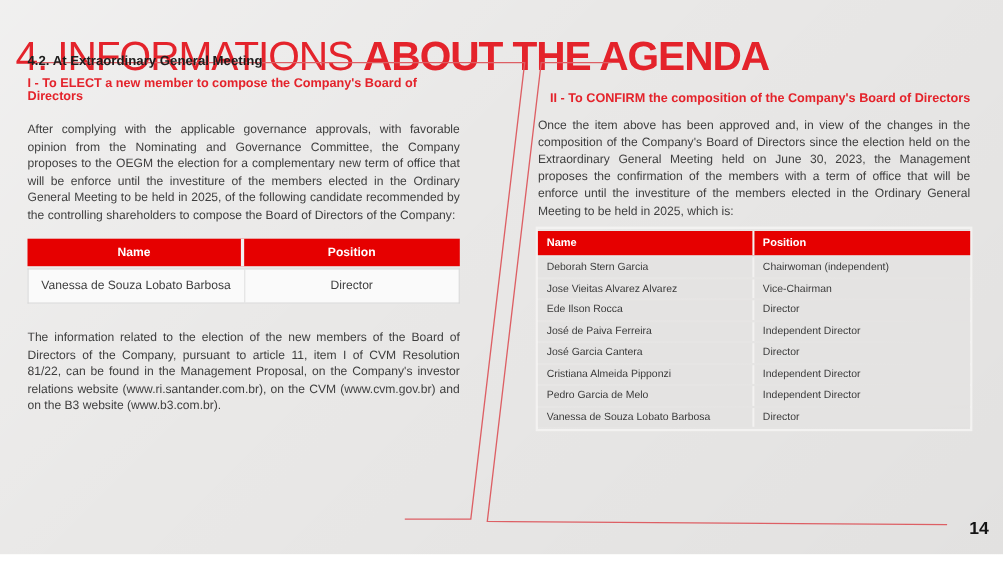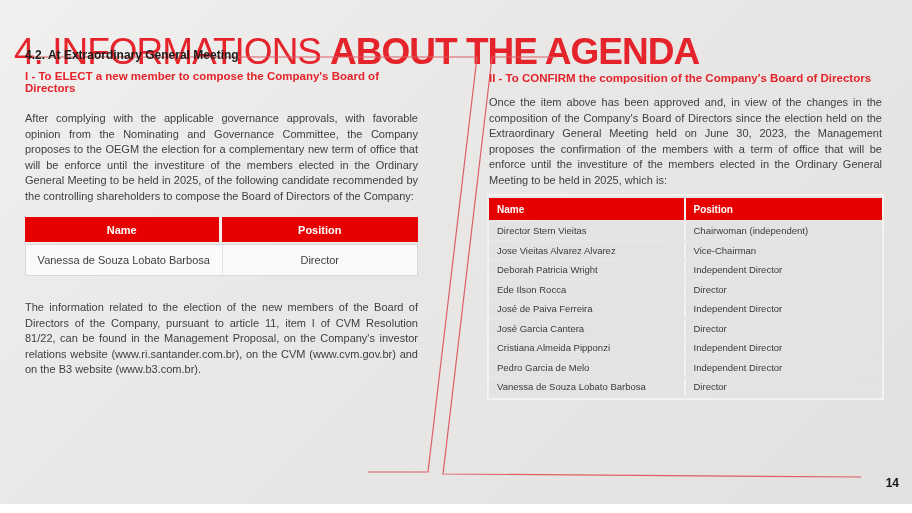--- a/index.html
+++ b/index.html
@@ -23,21 +23,21 @@
   .title .t-bold{font-weight:700;}
   
   .deco{position:absolute;left:0;top:0;width:912px;height:513px;pointer-events:none;}
   .deco polyline{fill:none;stroke:#dd5f64;stroke-width:1.2;}
   
   .col{position:absolute;}
   .col-left{left:25px;top:48px;width:393px;}
   .col-right{left:489px;top:68px;width:393px;}
   .sec-h{font-size:12px;font-weight:700;color:#1c1c1c;}
   .item-h{font-size:11.5px;font-weight:700;color:#e4232b;margin-top:8px;}
-  .item-h.center{text-align:left;white-space:nowrap;margin-top:4px;}
+  .item-h.center{text-align:right;white-space:nowrap;margin-top:16px;}
   p.body{
     margin:0;font-size:11px;line-height:15.5px;color:#3e3e3e;
     text-align:justify;
   }
   .col-left p.p1{margin-top:17px;}
   .col-left p.p2{margin-top:22px;}
   .col-right p.body{margin-top:11px;}
   
   table.tbl{border-collapse:separate;border-spacing:0 2px;width:100%;}
   .tbl-left{margin-top:11px;}
@@ -60,21 +60,21 @@
   }
   .tbl-right th:first-child{border-right:2px solid #f3f2f1;}
   .tbl-right td{
     background:#e4e3e2;font-size:9.5px;color:#3a3a3a;
     height:15.5px;text-align:left;padding-left:8px;
   }
   .tbl-right td:first-child{border-right:2px solid #f3f2f1;}
   
   .page-num{
     position:absolute;right:42px;bottom:14px;
-    font-size:12px;font-weight:700;color:#141414;text-align:right;
+    font-size:16px;font-weight:700;color:#141414;text-align:right;
   }
 </style>
 </head>
 <body>
 
 <div class="slide">
 
   <h1 class="title">
     <span class="t-reg">4. INFORMATIONS</span><span class="t-bold">ABOUT THE AGENDA</span>
   </h1>
@@ -115,33 +115,29 @@
     <table class="tbl tbl-right">
       <thead>
         <tr>
           <th>Name</th>
           <th>Position</th>
         </tr>
       </thead>
       <tbody>
 
           <tr>
-            <td>Director Stern Vieitas</td>
+            <td>Deborah Stern Garcia</td>
             <td>Chairwoman (independent)</td>
           </tr>
 
           <tr>
             <td>Jose Vieitas Alvarez Alvarez</td>
             <td>Vice-Chairman</td>
           </tr>
 
-          <tr>
-            <td>Deborah Patricia Wright</td>
-            <td>Independent Director</td>
-          </tr>
 
           <tr>
             <td>Ede Ilson Rocca</td>
             <td>Director</td>
           </tr>
 
           <tr>
             <td>José de Paiva Ferreira</td>
             <td>Independent Director</td>
           </tr>

